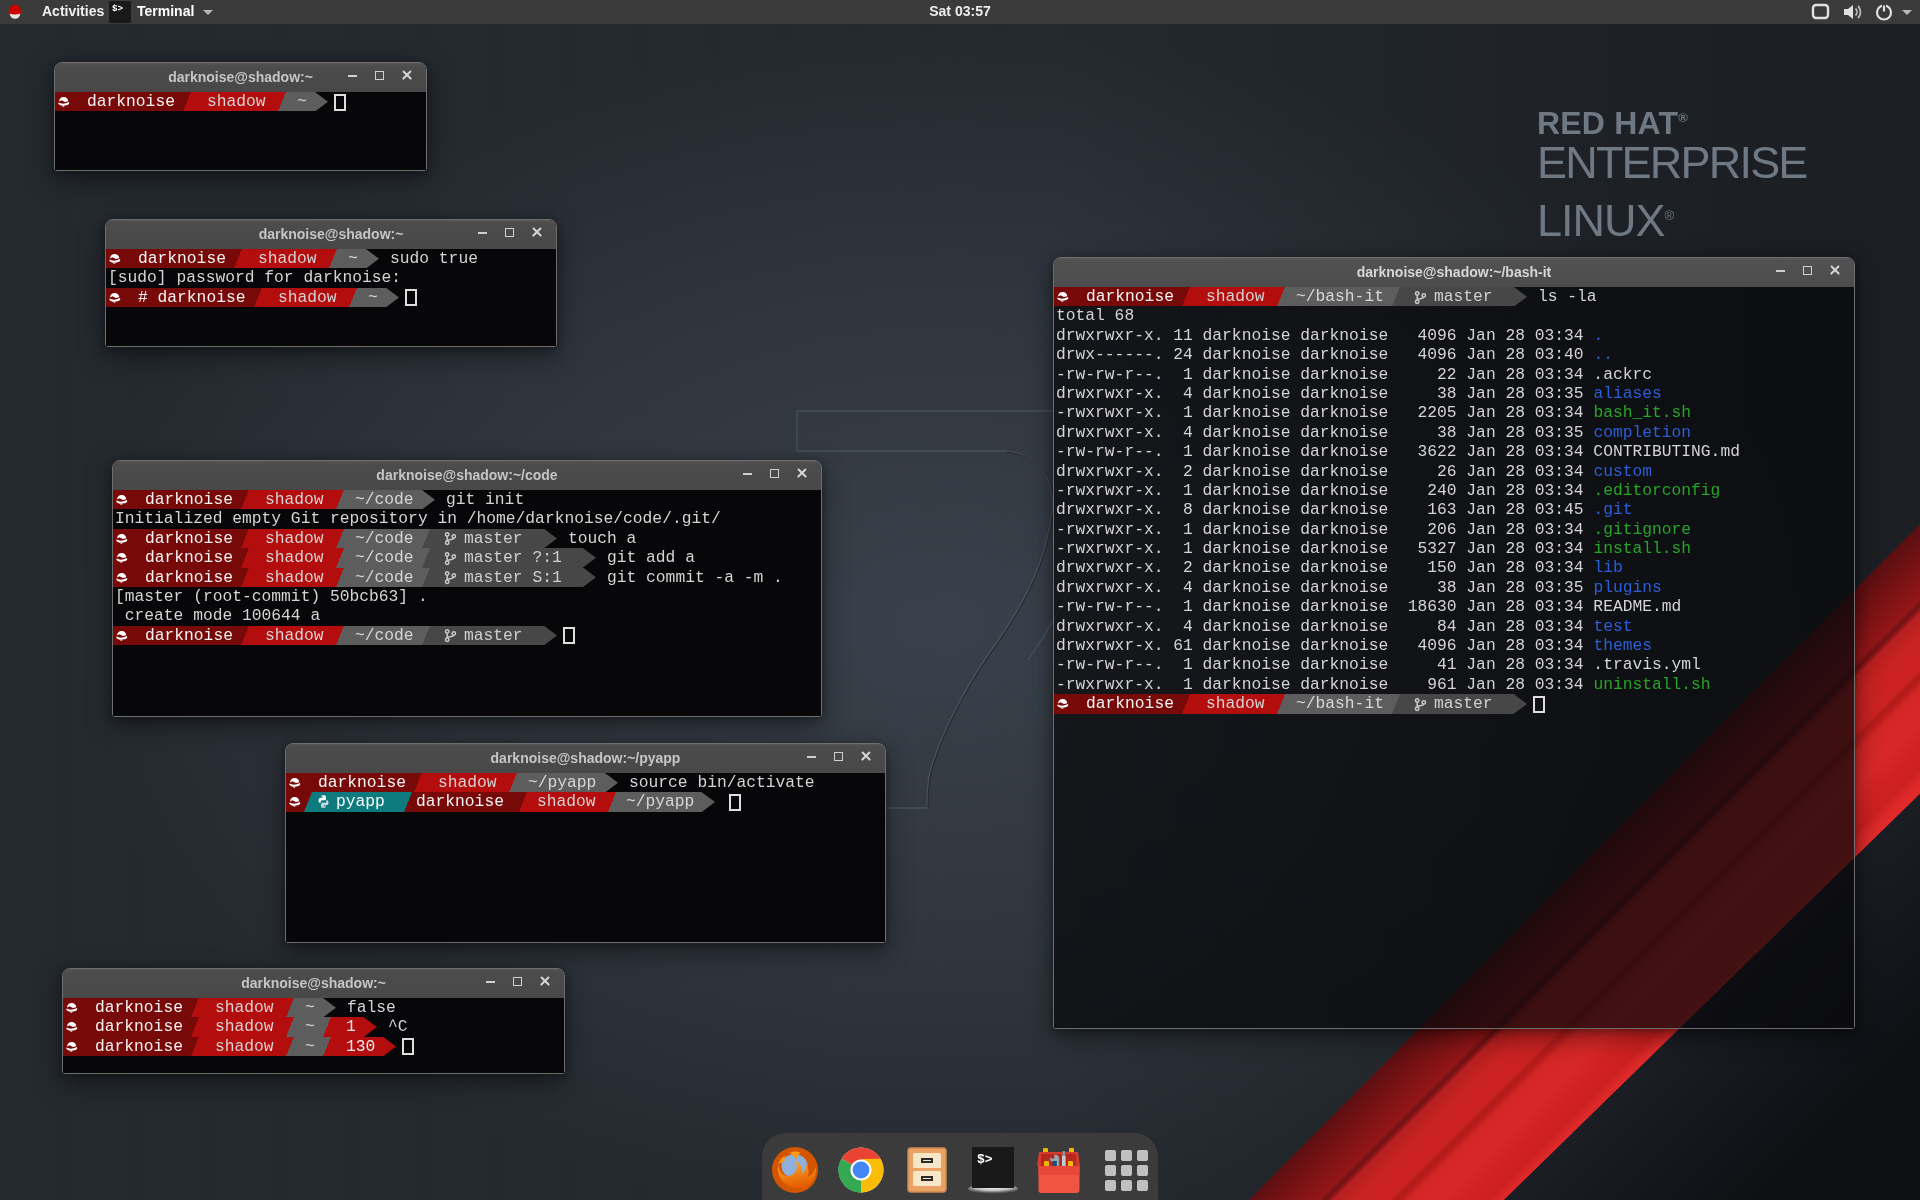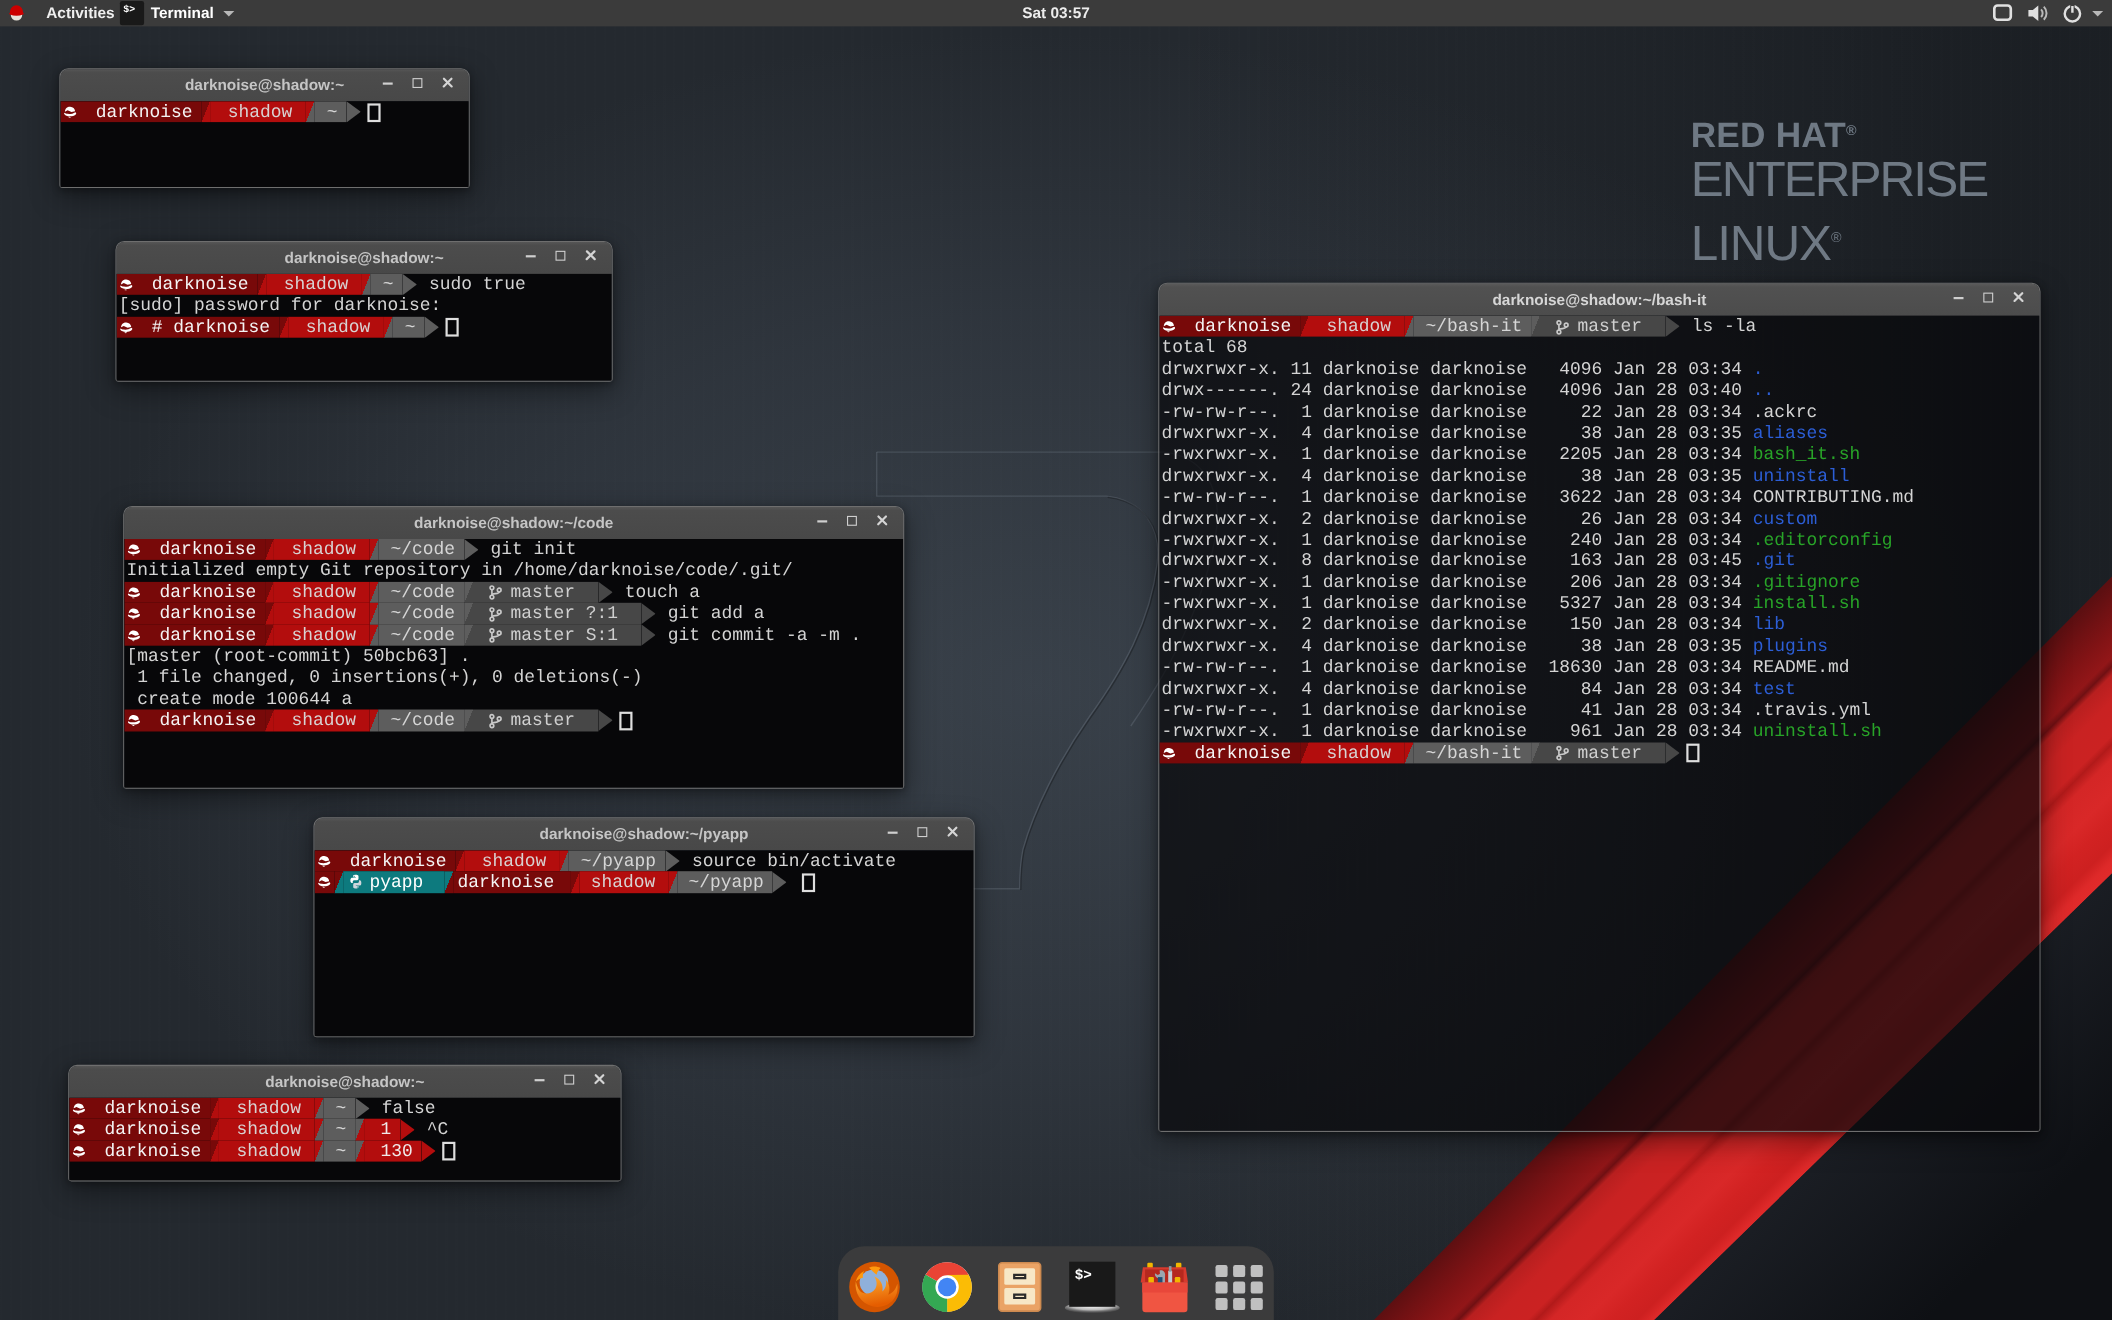--- a/index.html
+++ b/index.html
@@ -219,21 +219,20 @@
               </g>
             </svg><b>darknoise</b></span><span class="sl ab"></span><span class="sg s2"><b>shadow</b></span><span class="sl bc"></span><span class="sg s3" style="width:78px"><b>~/code</b></span><span class="sl cd"></span><span class="sg s4" style="width:153px"><svg width="13" height="15" viewBox="0 0 13 15">
               <g fill="none" stroke="#c9c9c9" stroke-width="1.5">
                 <circle cx="3.2" cy="3.4" r="1.7"></circle>
                 <circle cx="3.2" cy="11.8" r="1.7"></circle>
                 <circle cx="9.8" cy="5.4" r="1.7"></circle>
                 <path d="M3.2 5.1 V10.1 M9.8 7.1 C9.8 9.3 3.2 8.1 3.2 10.1"></path>
               </g>
             </svg><b>master S:1</b></span><span class="ar ard"></span><span class="cmd">git commit -a -m .</span></div>
    <div class="r tx">[master (root-commit) 50bcb63] .</div>
-   <div class="r tx"> 1 file changed, 0 insertions(+), 0 deletions(-)</div>
    <div class="r tx"> create mode 100644 a</div>
    <div class="r"><span class="sg s1"><svg width="15" height="15" viewBox="0 0 15 15">
               <g fill="#fff">
                 <path d="M2.0 7.6 C2.1 4.8 4.2 3.0 6.8 3.1 C9.3 3.2 11.1 4.9 11.3 7.2 L8.0 7.9 L4.5 6.3 L2.0 7.6 Z"></path>
                 <path d="M1.4 8.6 C4.2 10.1 8.2 10.2 11.5 8.0 C12.5 8.4 12.6 9.5 11.6 10.3 C9.4 12.0 5.6 12.2 2.8 10.9 C1.5 10.3 1.0 9.3 1.4 8.6 Z"></path>
                 <path d="M5.4 11.9 C6.1 12.3 6.9 12.4 7.6 12.3 C7.2 12.9 6.3 13.1 5.4 12.8 Z"></path>
               </g>
             </svg><b>darknoise</b></span><span class="sl ab"></span><span class="sg s2"><b>shadow</b></span><span class="sl bc"></span><span class="sg s3" style="width:78px"><b>~/code</b></span><span class="sl cd"></span><span class="sg s4" style="width:114px"><svg width="13" height="15" viewBox="0 0 13 15">
               <g fill="none" stroke="#c9c9c9" stroke-width="1.5">
                 <circle cx="3.2" cy="3.4" r="1.7"></circle>
@@ -326,31 +325,32 @@
                 <circle cx="9.8" cy="5.4" r="1.7"></circle>
                 <path d="M3.2 5.1 V10.1 M9.8 7.1 C9.8 9.3 3.2 8.1 3.2 10.1"></path>
               </g>
             </svg><b>master</b></span><span class="ar ard"></span><span class="cmd">ls -la</span></div>
    <div class="r tx">total 68</div>
    <div class="r tx">drwxrwxr-x. 11 darknoise darknoise   4096 Jan 28 03:34 <i class="blu">.</i></div>
    <div class="r tx">drwx------. 24 darknoise darknoise   4096 Jan 28 03:40 <i class="blu">..</i></div>
    <div class="r tx">-rw-rw-r--.  1 darknoise darknoise     22 Jan 28 03:34 .ackrc</div>
    <div class="r tx">drwxrwxr-x.  4 darknoise darknoise     38 Jan 28 03:35 <i class="blu">aliases</i></div>
    <div class="r tx">-rwxrwxr-x.  1 darknoise darknoise   2205 Jan 28 03:34 <i class="grn">bash_it.sh</i></div>
-   <div class="r tx">drwxrwxr-x.  4 darknoise darknoise     38 Jan 28 03:35 <i class="blu">uninstall</i></div>
+   <div class="r tx">drwxrwxr-x.  4 darknoise darknoise     38 Jan 28 03:35 <i class="blu">completion</i></div>
    <div class="r tx">-rw-rw-r--.  1 darknoise darknoise   3622 Jan 28 03:34 CONTRIBUTING.md</div>
    <div class="r tx">drwxrwxr-x.  2 darknoise darknoise     26 Jan 28 03:34 <i class="blu">custom</i></div>
    <div class="r tx">-rwxrwxr-x.  1 darknoise darknoise    240 Jan 28 03:34 <i class="grn">.editorconfig</i></div>
    <div class="r tx">drwxrwxr-x.  8 darknoise darknoise    163 Jan 28 03:45 <i class="blu">.git</i></div>
    <div class="r tx">-rwxrwxr-x.  1 darknoise darknoise    206 Jan 28 03:34 <i class="grn">.gitignore</i></div>
    <div class="r tx">-rwxrwxr-x.  1 darknoise darknoise   5327 Jan 28 03:34 <i class="grn">install.sh</i></div>
    <div class="r tx">drwxrwxr-x.  2 darknoise darknoise    150 Jan 28 03:34 <i class="blu">lib</i></div>
    <div class="r tx">drwxrwxr-x.  4 darknoise darknoise     38 Jan 28 03:35 <i class="blu">plugins</i></div>
    <div class="r tx">-rw-rw-r--.  1 darknoise darknoise  18630 Jan 28 03:34 README.md</div>
    <div class="r tx">drwxrwxr-x.  4 darknoise darknoise     84 Jan 28 03:34 <i class="blu">test</i></div>
+   <div class="r tx">drwxrwxr-x. 61 darknoise darknoise   4096 Jan 28 03:34 <i class="blu">themes</i></div>
    <div class="r tx">-rw-rw-r--.  1 darknoise darknoise     41 Jan 28 03:34 .travis.yml</div>
    <div class="r tx">-rwxrwxr-x.  1 darknoise darknoise    961 Jan 28 03:34 <i class="grn">uninstall.sh</i></div>
    <div class="r"><span class="sg s1"><svg width="15" height="15" viewBox="0 0 15 15">
               <g fill="#fff">
                 <path d="M2.0 7.6 C2.1 4.8 4.2 3.0 6.8 3.1 C9.3 3.2 11.1 4.9 11.3 7.2 L8.0 7.9 L4.5 6.3 L2.0 7.6 Z"></path>
                 <path d="M1.4 8.6 C4.2 10.1 8.2 10.2 11.5 8.0 C12.5 8.4 12.6 9.5 11.6 10.3 C9.4 12.0 5.6 12.2 2.8 10.9 C1.5 10.3 1.0 9.3 1.4 8.6 Z"></path>
                 <path d="M5.4 11.9 C6.1 12.3 6.9 12.4 7.6 12.3 C7.2 12.9 6.3 13.1 5.4 12.8 Z"></path>
               </g>
             </svg><b>darknoise</b></span><span class="sl ab"></span><span class="sg s2"><b>shadow</b></span><span class="sl bc"></span><span class="sg s3" style="width:107px"><b>~/bash-it</b></span><span class="sl cd"></span><span class="sg s4" style="width:114px"><svg width="13" height="15" viewBox="0 0 13 15">
               <g fill="none" stroke="#c9c9c9" stroke-width="1.5">

